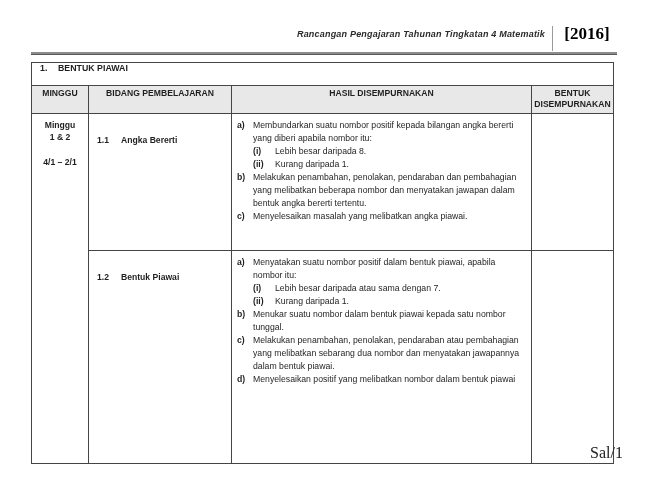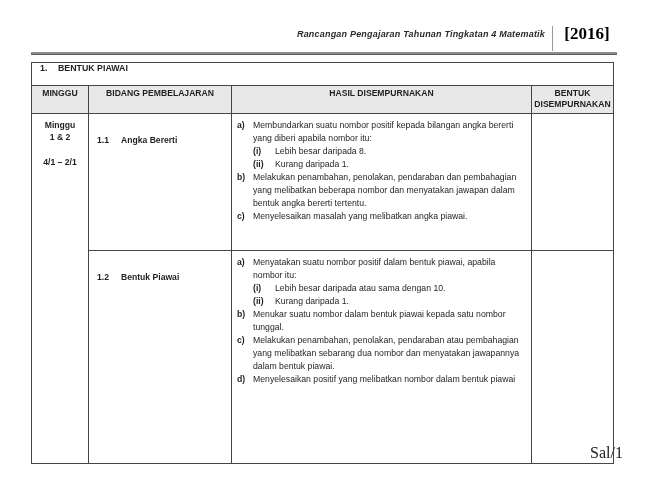--- a/index.html
+++ b/index.html
@@ -129,21 +129,21 @@
       <td class="topic-cell">
         <span class="topic-no">1.2</span><span>Bentuk Piawai</span>
       </td>
       <td class="hasil-cell">
         <div class="outcome">
           <span class="olabel">a)</span>
           <span class="otext">Menyatakan suatu nombor positif dalam bentuk piawai, apabila nombor  itu:</span>
         </div>
         <div class="outcome sub">
           <span class="olabel">(i)</span>
-          <span class="otext">Lebih besar daripada atau sama dengan 10.</span>
+          <span class="otext">Lebih besar daripada atau sama dengan 7.</span>
         </div>
         <div class="outcome sub">
           <span class="olabel">(ii)</span>
           <span class="otext">Kurang daripada 1.</span>
         </div>
         <div class="outcome">
           <span class="olabel">b)</span>
           <span class="otext">Menukar suatu nombor dalam bentuk piawai kepada satu nombor tunggal.</span>
         </div>
         <div class="outcome">

